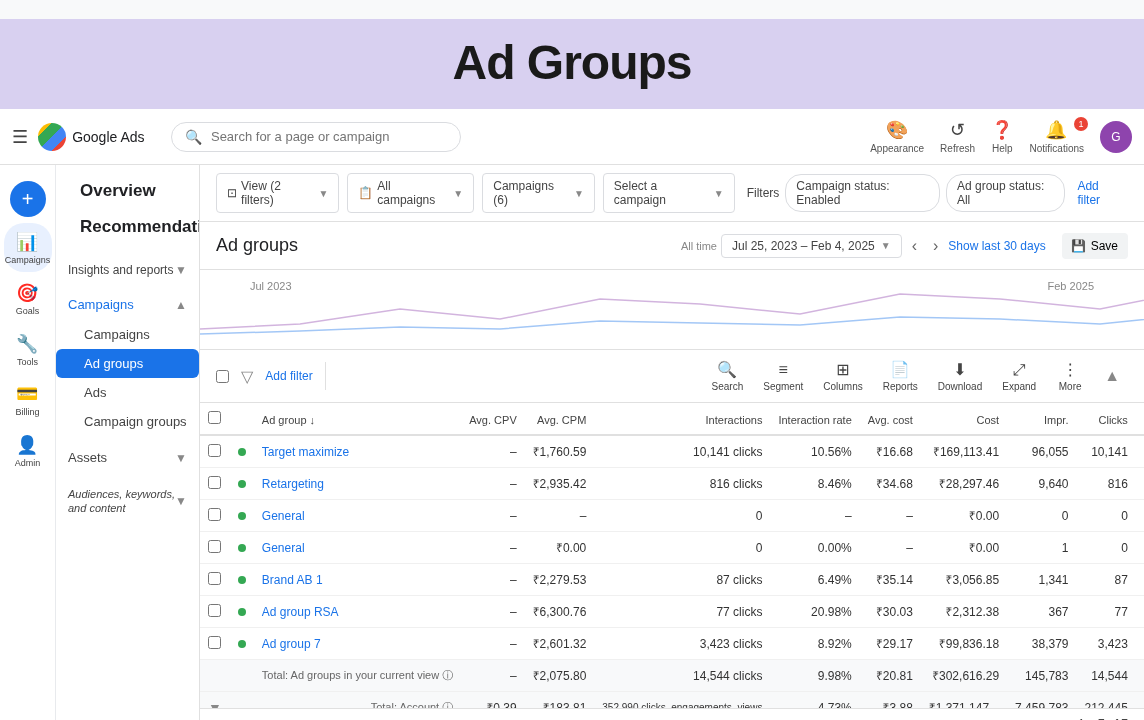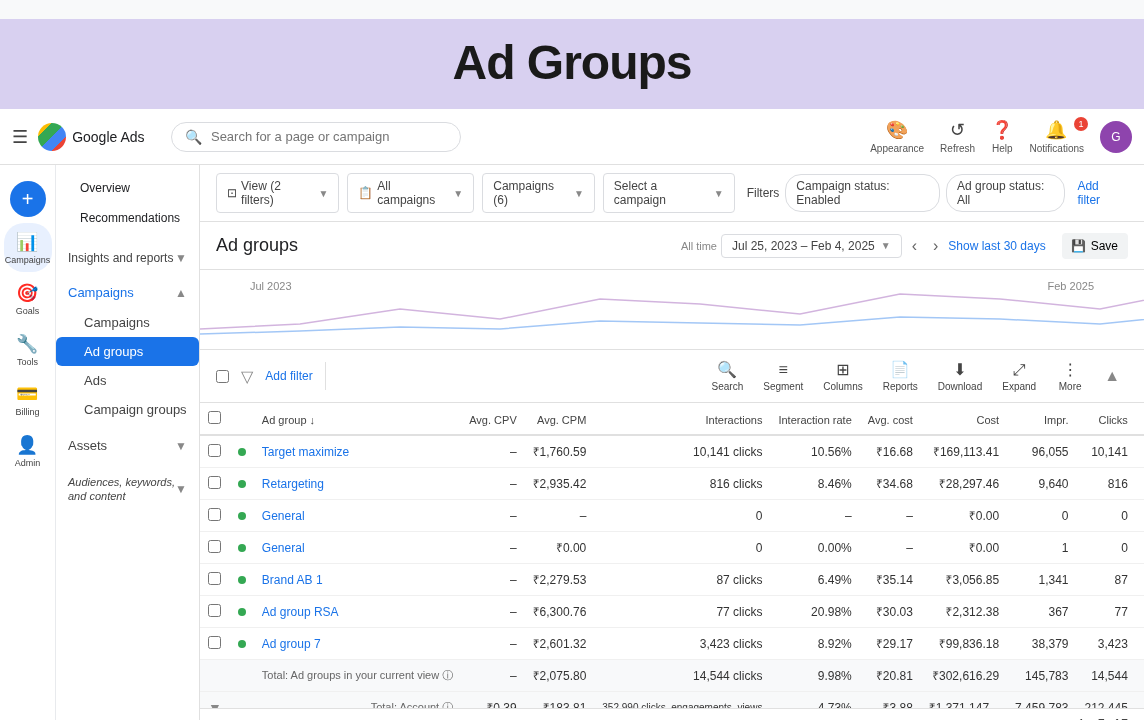--- a/index.html
+++ b/index.html
@@ -39,21 +39,21 @@
     .topbar-right { margin-left: auto; display: flex; align-items: center; gap: 16px; }
     .topbar-action { display: flex; flex-direction: column; align-items: center; cursor: pointer; color: #444; gap: 2px; position: relative; }
     .topbar-action-icon { font-size: 18px; }
     .topbar-action-label { font-size: 10px; color: #555; }
     .notif-badge { position: absolute; top: -2px; right: -4px; background: #ea4335; color: #fff; border-radius: 50%; width: 14px; height: 14px; font-size: 9px; display: flex; align-items: center; justify-content: center; }
     .user-avatar { width: 32px; height: 32px; border-radius: 50%; background: #8e44ad; display: flex; align-items: center; justify-content: center; color: #fff; font-size: 12px; cursor: pointer; }
 
     
     .body-layout { display: flex; flex: 1; overflow: hidden; }
     .sidebar-top-nav { padding: 8px 12px; }
-    .sidebar-top-item { padding: 8px 12px; border-radius: 6px; cursor: pointer; font-size: 12px; color: #202124; display: flex; align-items: center; justify-content: between; }
+    .sidebar-top-item { padding: 8px 12px; border-radius: 6px; cursor: pointer; font-size: 17px; color: #202124; display: flex; align-items: center; justify-content: between; font-weight: bold; }
     .sidebar-section { padding: 2px 0; }
     .sidebar-section-header { display: flex; align-items: center; justify-content: space-between; padding: 8px 12px; cursor: pointer; font-size: 13px; color: #444; }
     .collapse-icon { font-size: 12px; color: #888; }
     .sidebar-sub-item { padding: 7px 12px 7px 28px; cursor: pointer; font-size: 13px; color: #444; border-radius: 6px; }
     .sidebar-sub-item.active { background: #1a73e8; color: #fff; font-weight: 500; }
     .assets-section { padding: 4px 0; }
     .assets-header { display: flex; align-items: center; justify-content: space-between; padding: 8px 12px; cursor: pointer; font-size: 13px; color: #444; }
     .change-history { padding: 7px 12px; font-size: 13px; cursor: pointer; color: #444; }
 
     

